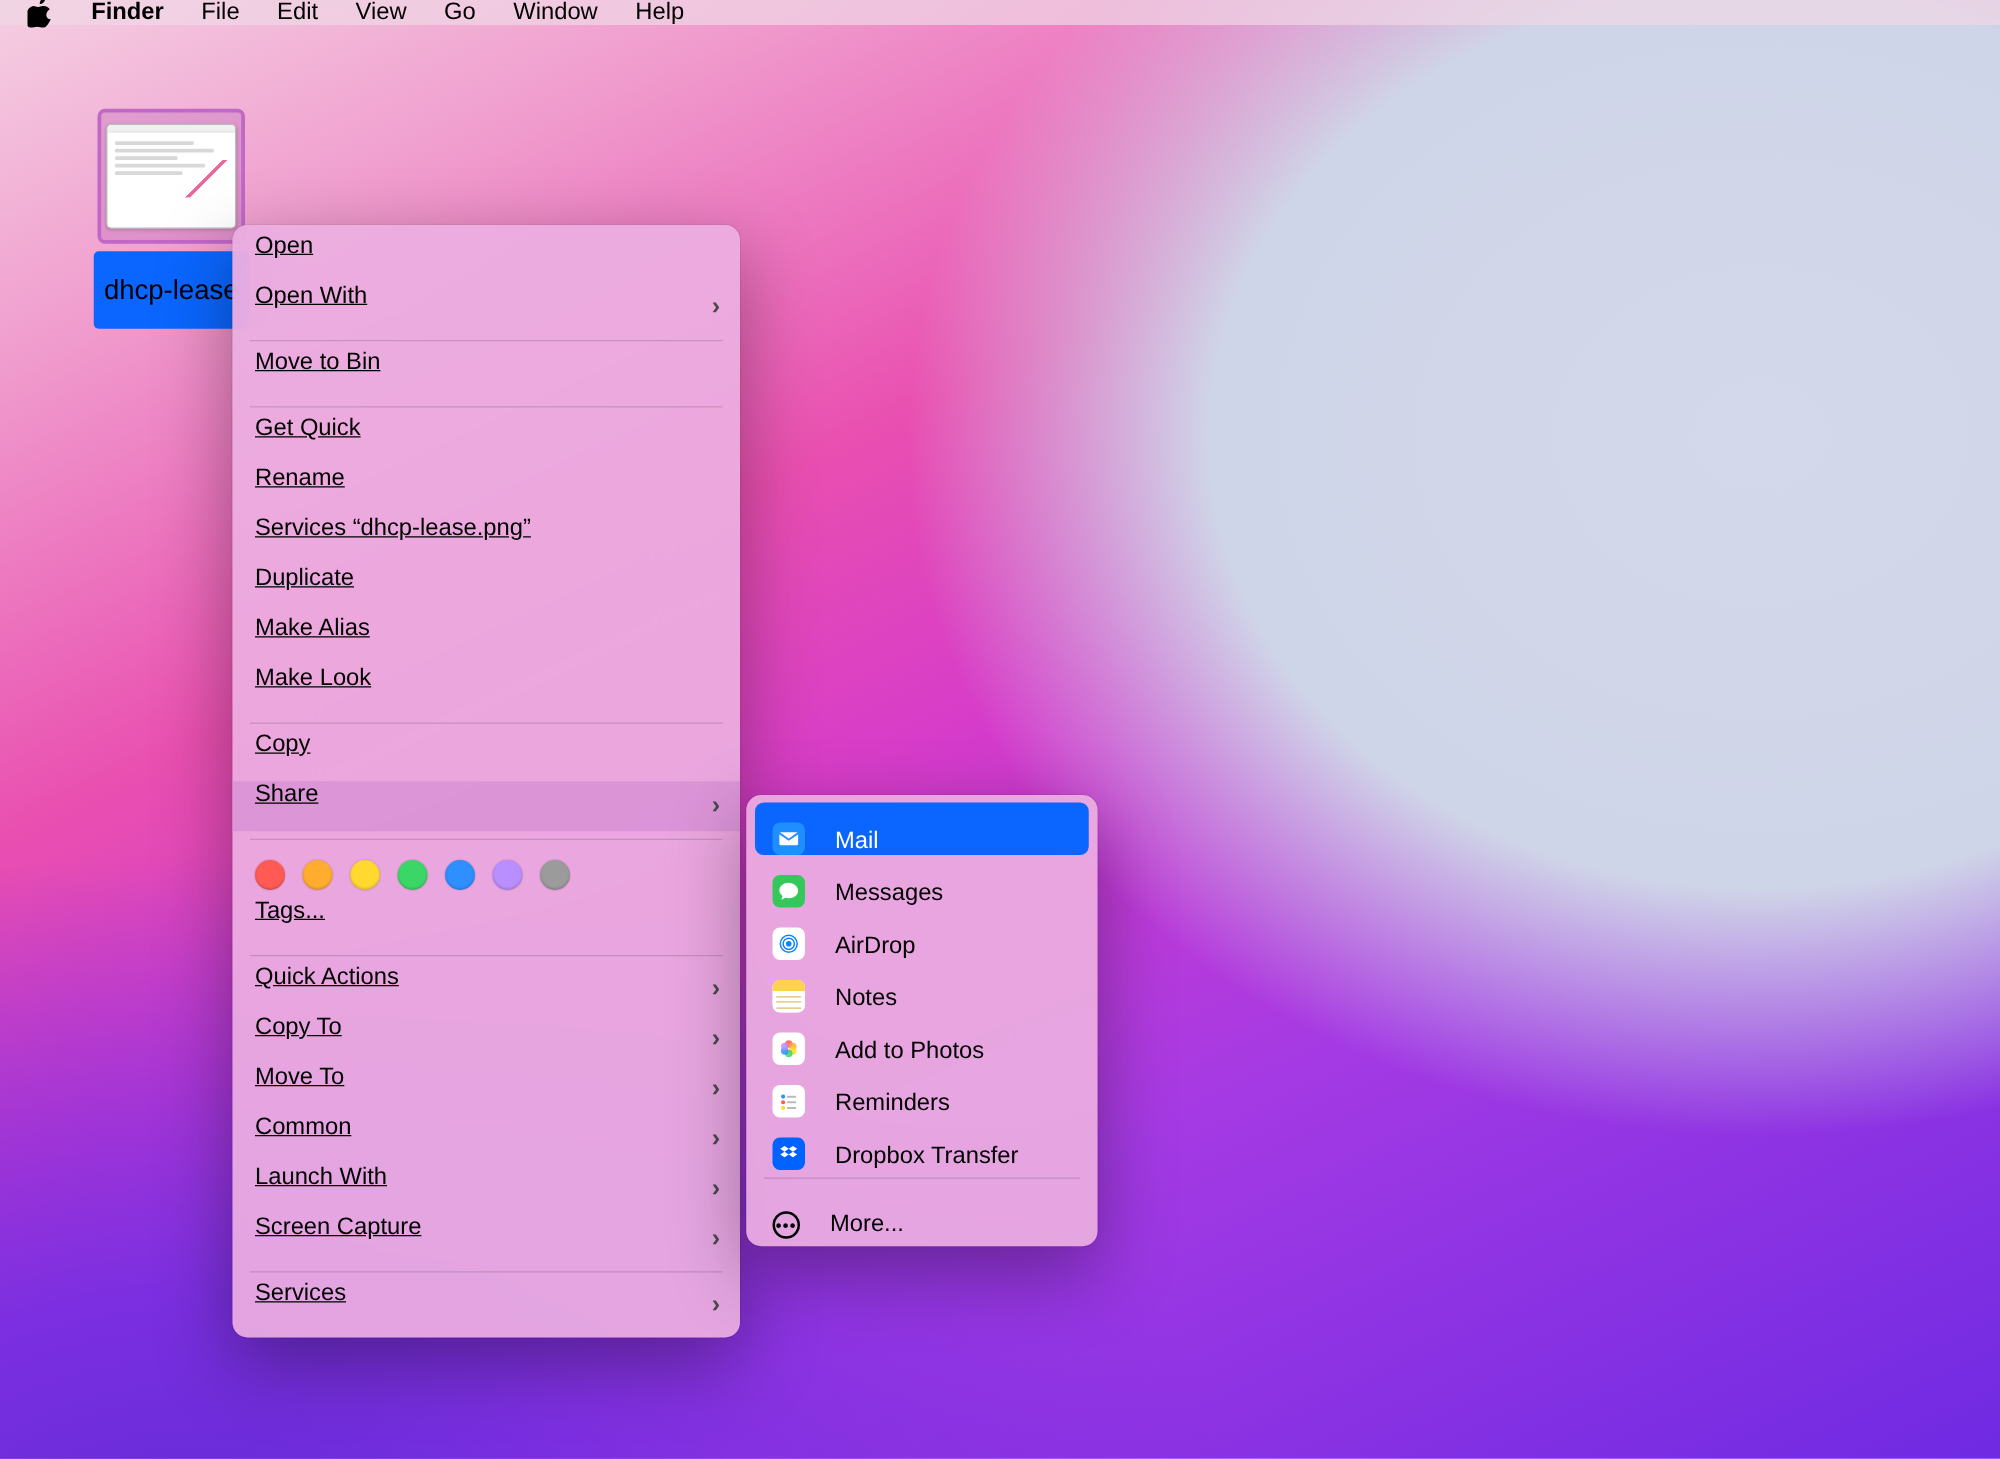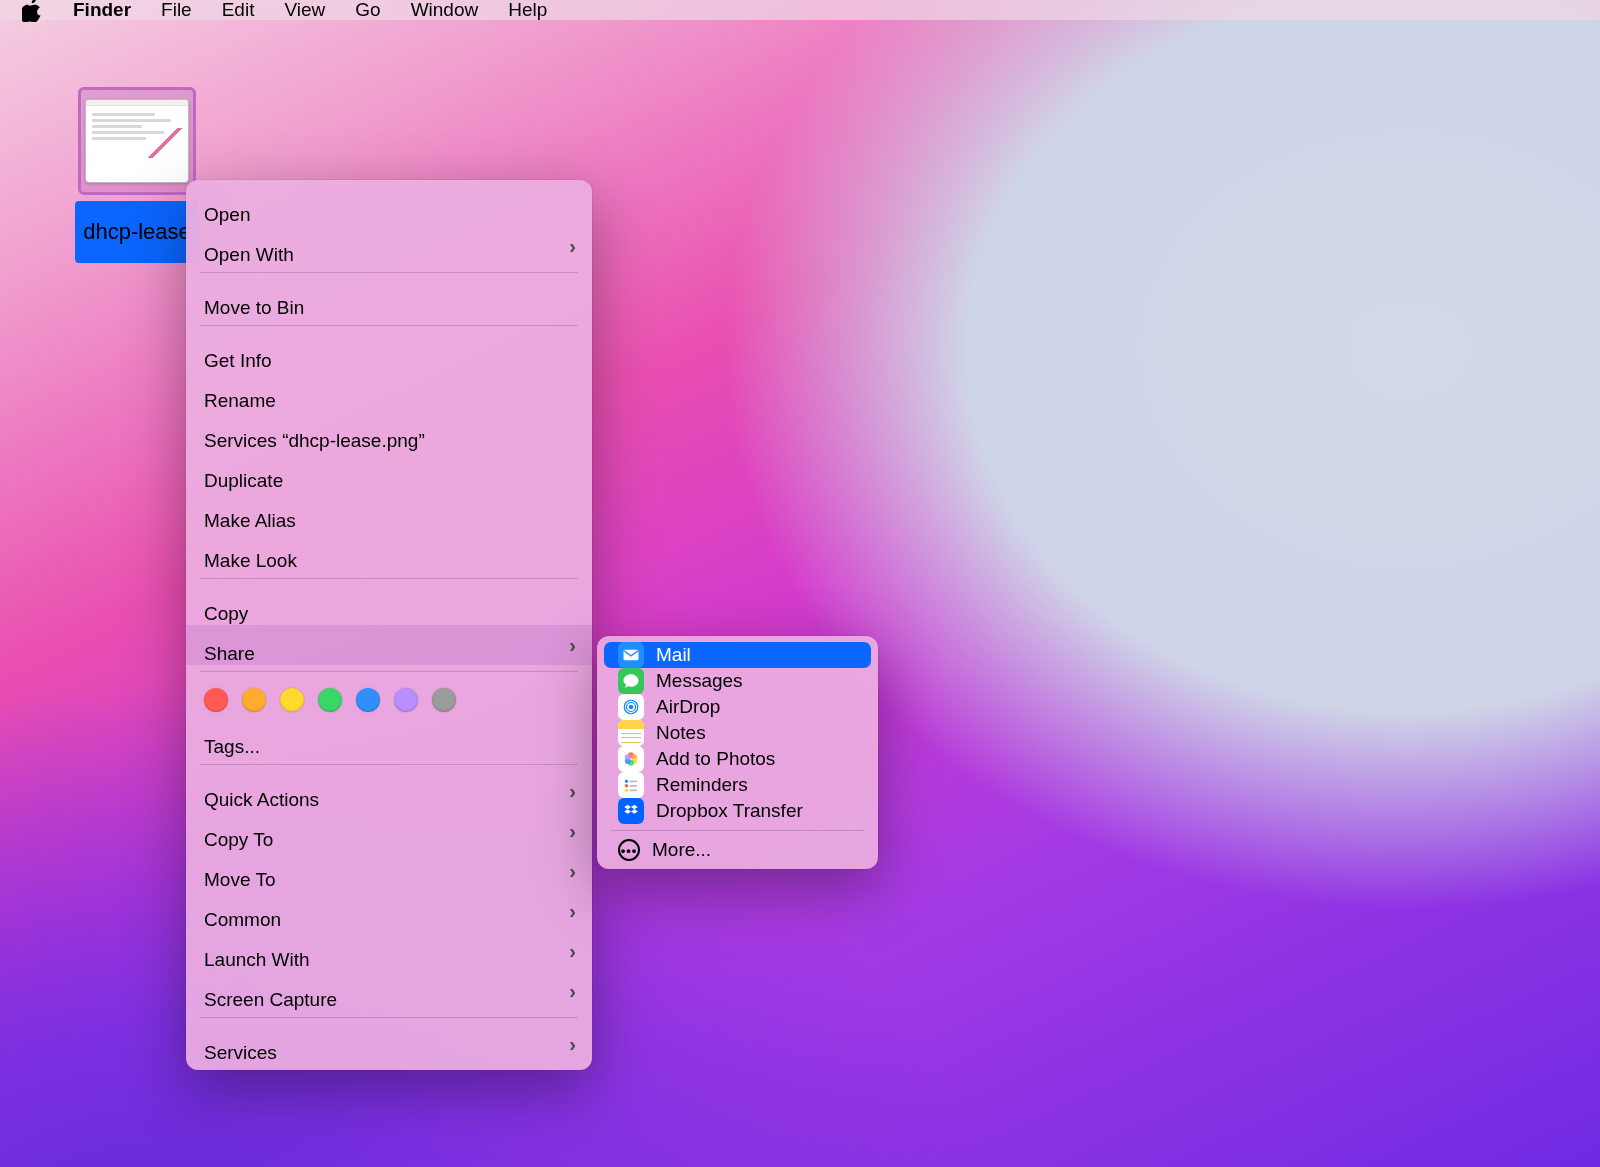--- a/index.html
+++ b/index.html
@@ -78,26 +78,27 @@
     background: rgba(235, 175, 225, 0.92);
     backdrop-filter: blur(30px);
     border-radius: 12px;
     box-shadow: 0 20px 60px rgba(0,0,0,0.35), 0 0 0 1px rgba(0,0,0,0.06);
     padding: 6px 0;
   }
   .menu-main { top:180px; left:186px; width:406px; }
   .menu-share { top:636px; left:597px; width:281px; }
 
   .menu-item {
-    display:flex; align-items:flex-end;
+    display:flex; align-items:flex-start;
     height: 40px;
     padding: 0 18px;
     font-size: 19px;
     cursor: default;
     position: relative;
+    text-decoration: underline;
   }
   .menu-item.highlight {
     background: rgba(210, 140, 210, 0.65);
   }
   .menu-sep {
     height:1px;
     background: rgba(0,0,0,0.15);
     margin: 6px 14px;
   }
   .chevron {
@@ -109,25 +110,25 @@
     display:flex; gap:14px;
     padding: 10px 18px 6px;
   }
   .tag-dot {
     width:24px; height:24px; border-radius:50%;
     box-shadow: inset 0 -1px 2px rgba(0,0,0,0.2), 0 0 0 1px rgba(0,0,0,0.06);
   }
 
   
   .share-item {
-    display:flex; align-items:center;
-    height: 26px;
+    display:flex; align-items:flex-end;
+    height: 42px;
     padding: 0 14px;
     font-size: 19px;
-    gap: 12px;
+    gap: 24px;
     cursor: default;
     border-radius: 7px;
     margin: 0 7px;
   }
   .share-item.selected {
     background: #0a66ff;
     color: #fff;
   }
   .share-icon {
     width:26px; height:26px; border-radius:6px;
@@ -184,21 +185,21 @@
   <div class="menu-item">
       <span>Open With</span>
       <span class="chevron">›</span>
     </div>
   <div class="menu-sep"></div>
   <div class="menu-item">
       <span>Move to Bin</span>
     </div>
   <div class="menu-sep"></div>
   <div class="menu-item">
-      <span>Get Info</span>
+      <span>Get Quick</span>
     </div>
   <div class="menu-item">
       <span>Rename</span>
     </div>
   <div class="menu-item">
       <span>Services “dhcp-lease.png”</span>
     </div>
   <div class="menu-item">
       <span>Duplicate</span>
     </div>

